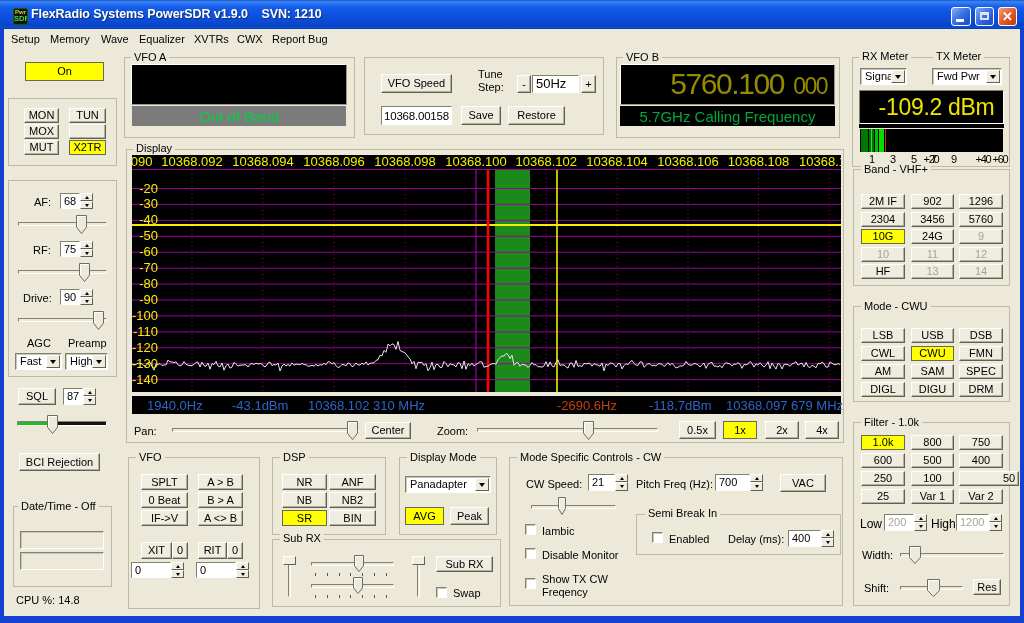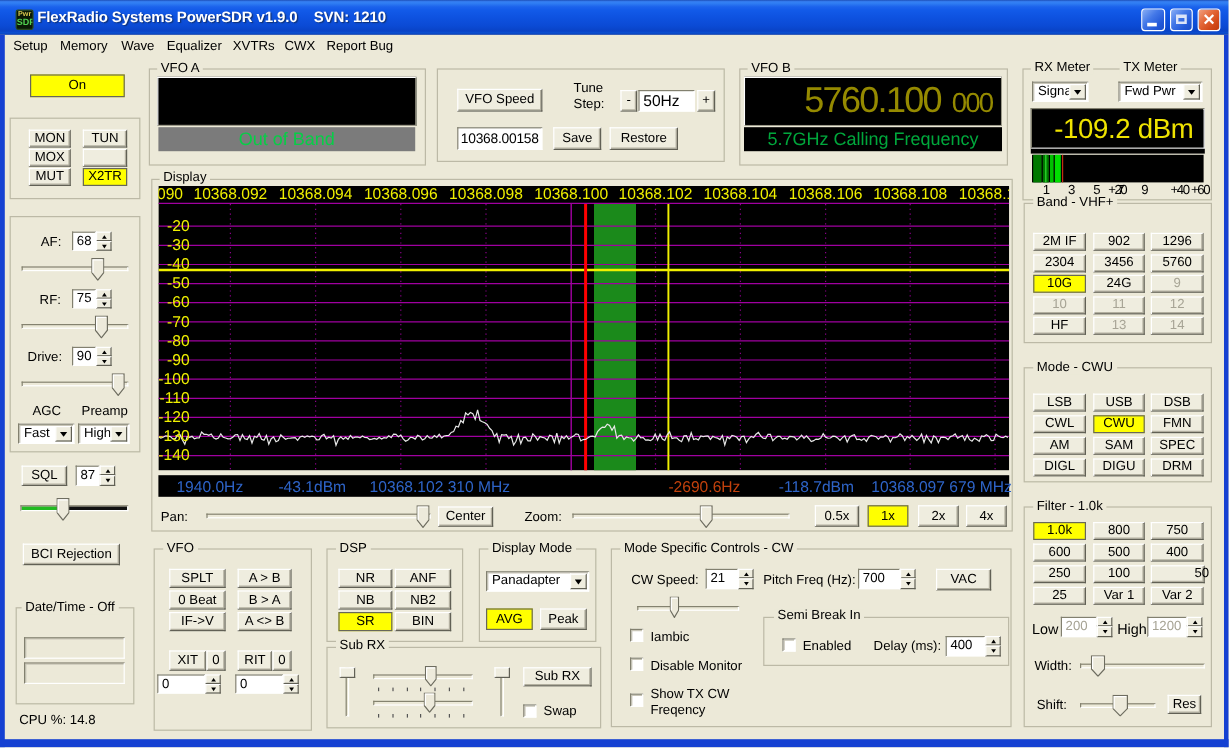--- a/index.html
+++ b/index.html
@@ -404,21 +404,21 @@
     <div class="gb" style="left:853px;top:422px;width:157px;height:184px;"></div>
     <div class="gl" style="left:861px;top:417px;">Filter - 1.0k</div>
     <div class="by" style="left:861px;top:435px;width:44px;height:15px;">1.0k</div>
     <div class="b" style="left:911px;top:435px;width:43px;height:15px;">800</div>
     <div class="b" style="left:959px;top:435px;width:44px;height:15px;">750</div>
     <div class="b" style="left:861px;top:453px;width:44px;height:15px;">600</div>
     <div class="b" style="left:911px;top:453px;width:43px;height:15px;">500</div>
     <div class="b" style="left:959px;top:453px;width:44px;height:15px;">400</div>
     <div class="b" style="left:861px;top:471px;width:44px;height:15px;">250</div>
     <div class="b" style="left:911px;top:471px;width:43px;height:15px;">100</div>
-    <div class="b" style="left:959px;top:471px;width:45px;height:15px;padding-left:40px;">50</div>
+    <div class="b" style="left:959px;top:471px;width:60px;height:15px;padding-left:40px;">50</div>
     <div class="b" style="left:861px;top:489px;width:44px;height:15px;">25</div>
     <div class="b" style="left:911px;top:489px;width:43px;height:15px;">Var 1</div>
     <div class="b" style="left:959px;top:489px;width:44px;height:15px;">Var 2</div>
     <div class="t" style="left:860px;top:518px;font-size:12px;">Low</div>
     <div class="spf" style="left:884px;top:514px;width:30px;height:17px;color:#A7A495;">200</div>
     <div class="spb" style="left:914px;top:514px;width:13px;height:8px;">
       <div class="tu"></div>
     </div>
     <div class="spb" style="left:914px;top:522px;width:13px;height:9px;">
       <div class="td"></div>

